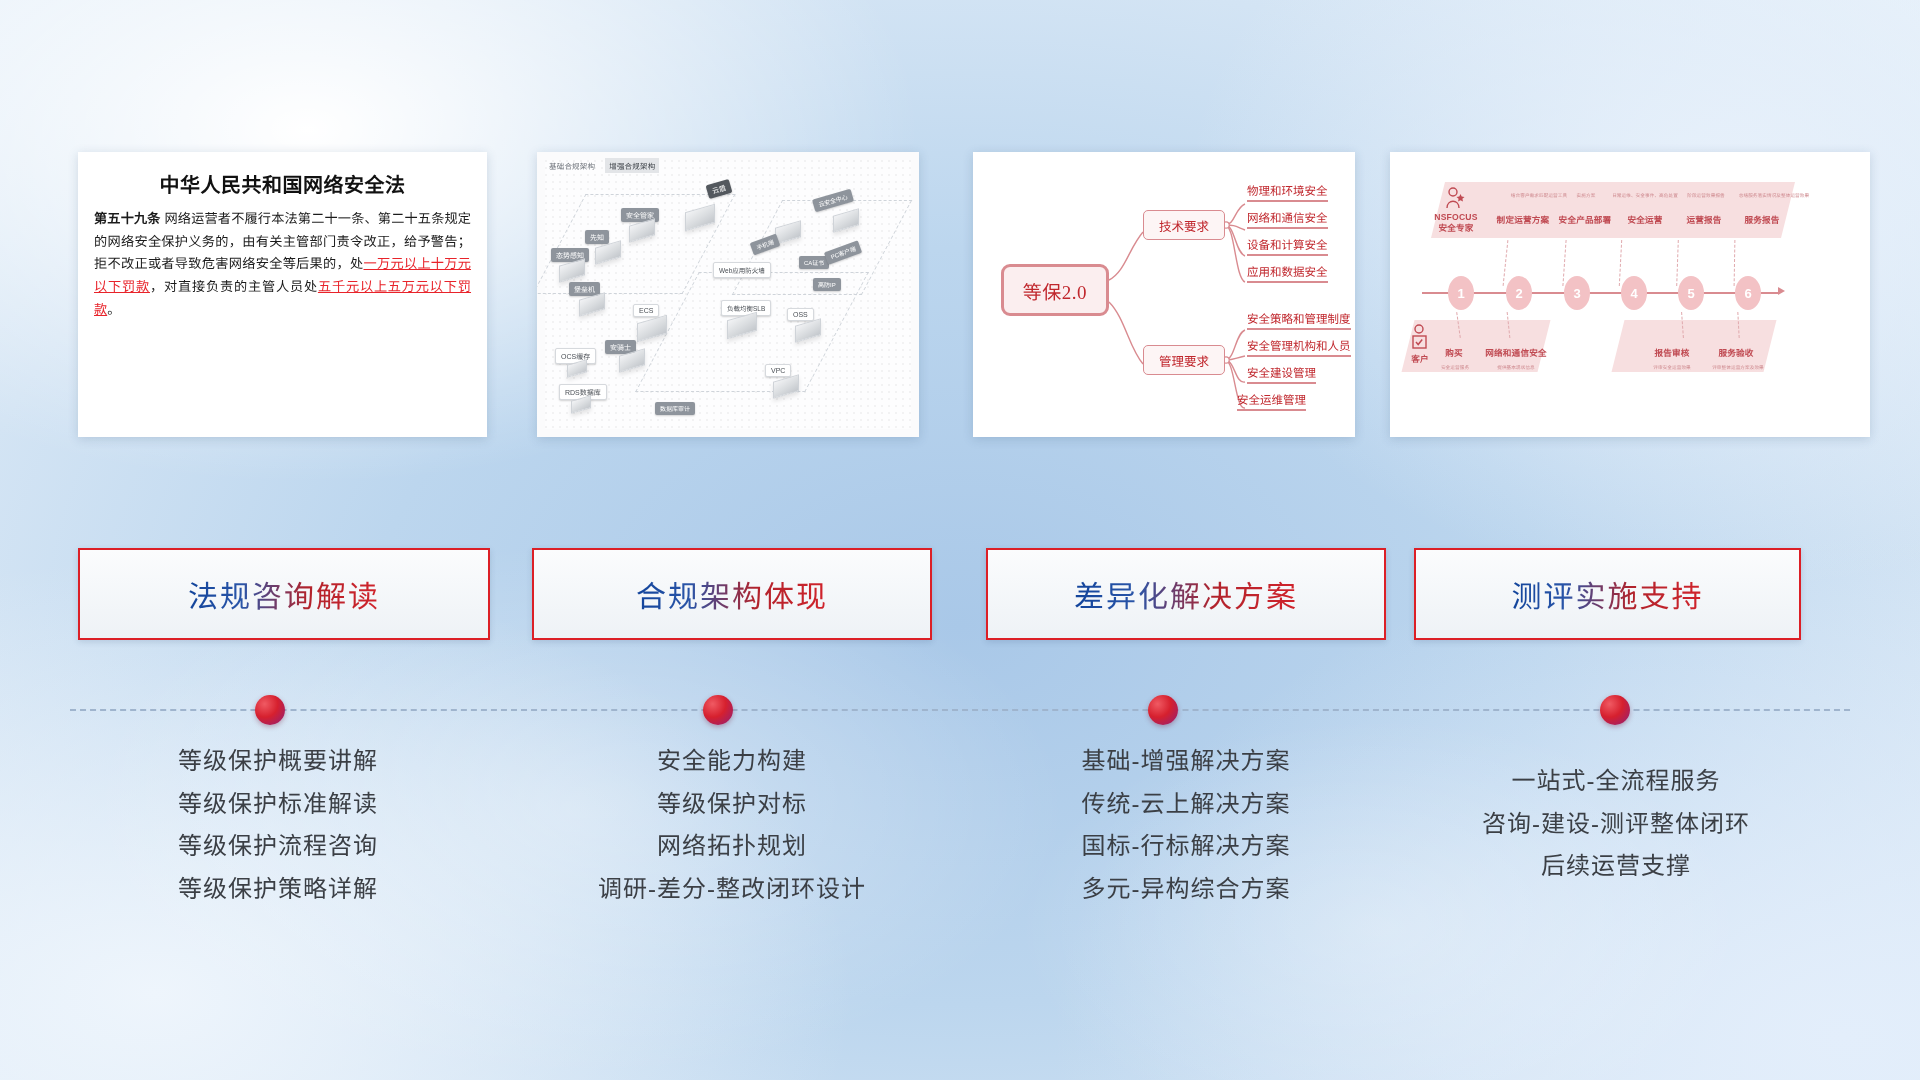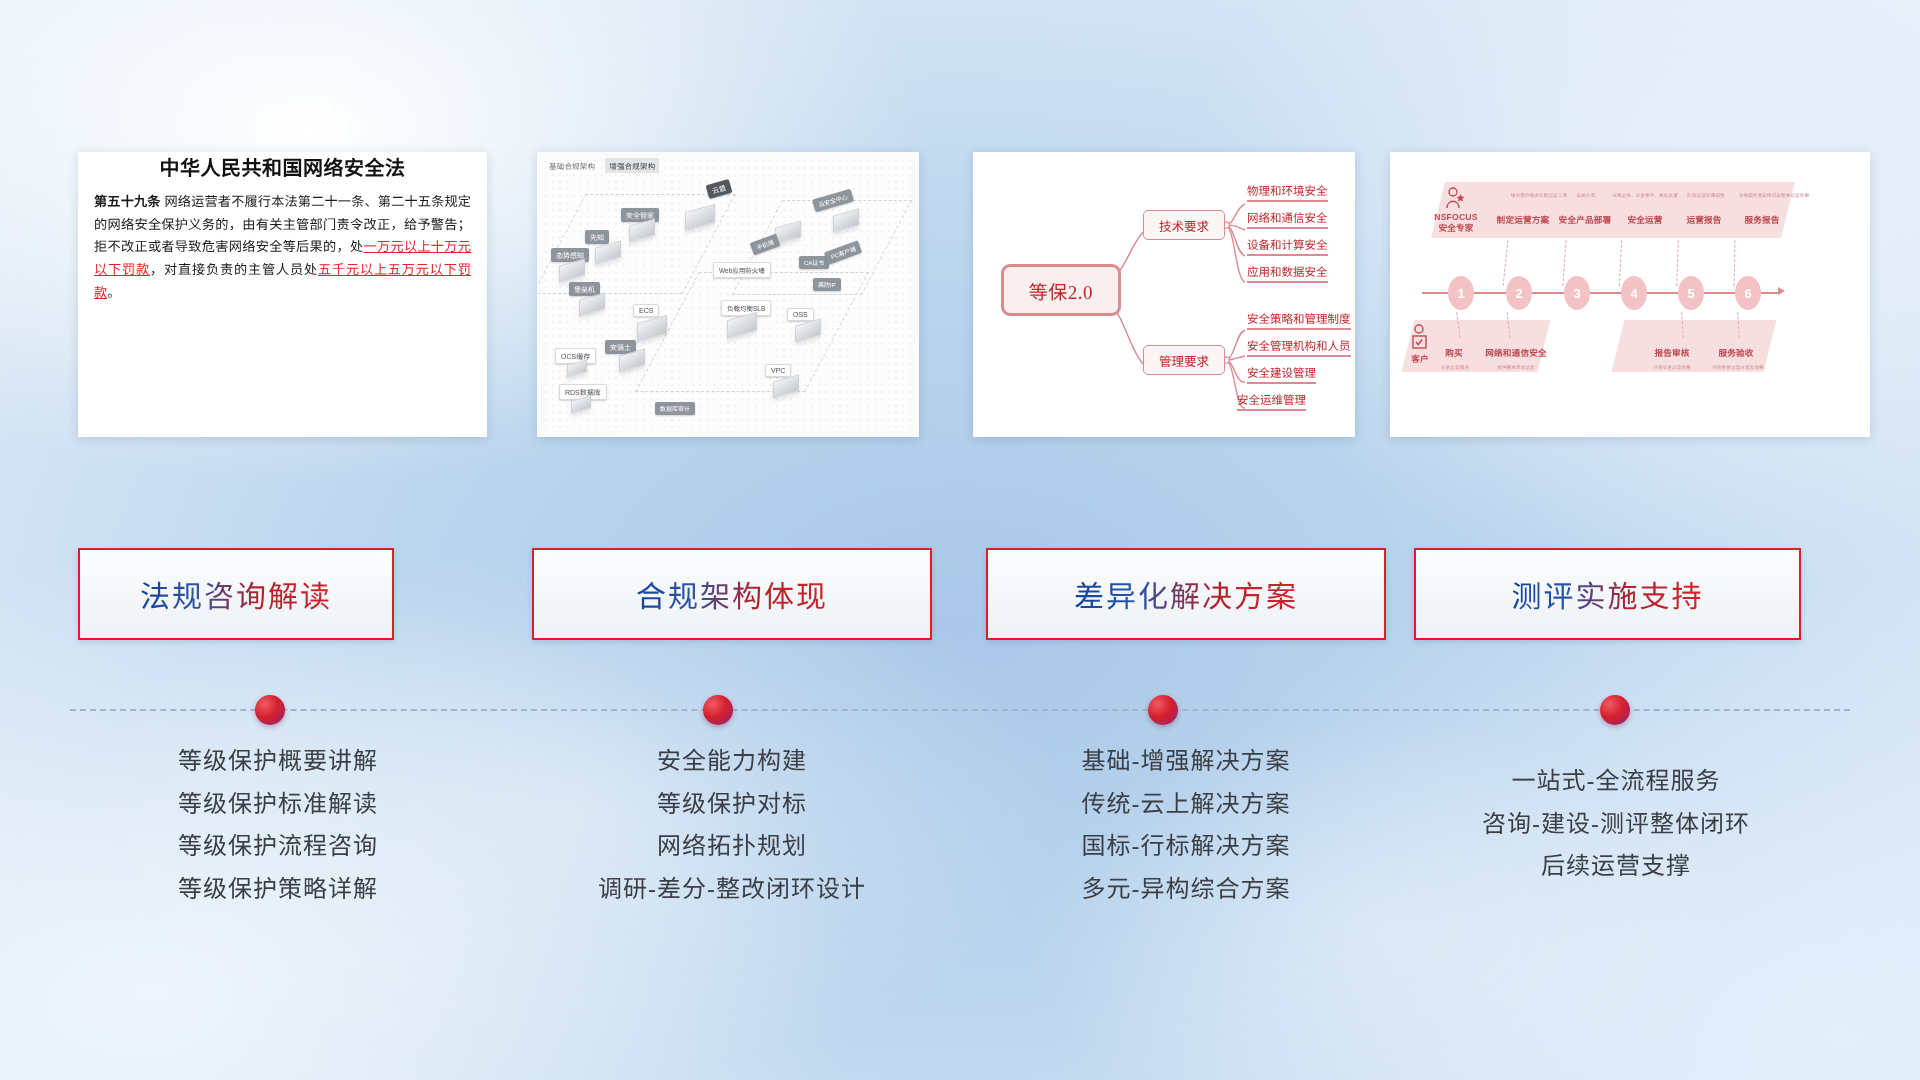--- a/index.html
+++ b/index.html
@@ -42,21 +42,21 @@
     overflow:hidden;
   }
   .card-1 { left:78px;  width:409px; }
   .card-2 { left:537px; width:382px; }
   .card-3 { left:973px; width:382px; }
   .card-4 { left:1390px;width:480px; }
 
   
   .law-title {
     text-align:center; font-weight:bold; font-size:20px; color:#111;
-    letter-spacing:0.5px;
+    margin-top:17px; letter-spacing:0.5px;
   }
   .law-body { padding: 10px 16px 0 16px; }
   .law-p {
     font-size:13.2px; line-height:1.72; color:#1b1b1b; text-align:justify;
     margin-bottom:4px;
   }
   .law-p b { font-weight:bold; }
   .hl-red { color:#e8232a; }
   .hl-red-u { color:#e8232a; text-decoration:underline; text-decoration-color:#e8232a; }
 
@@ -93,21 +93,21 @@
   }
   .cube.sm { width:20px; height:13px; }
   .cube.lg { width:30px; height:19px; }
   .dashpoly {
     position:absolute; border:1px dashed #cfd4da;
   }
 
   
   .mm { position:relative; width:100%; height:100%; background:#fff; }
   .mm-root {
-    position:absolute; left:28px; top:112px; width:120px; height:52px;
+    position:absolute; left:28px; top:112px; width:108px; height:52px;
     border:3px solid #d98b90; border-radius:9px;
     background:#fbeeef;
     display:flex; align-items:center; justify-content:center;
     color:#c0272d; font-size:19px; letter-spacing:.5px;
     font-family:"Liberation Serif","DejaVu Serif",serif;
   }
   .mm-branch {
     position:absolute; width:82px; height:30px;
     border:1.6px solid #d98b90; border-radius:5px; background:#fdf5f5;
     display:flex; align-items:center; justify-content:center;
@@ -172,21 +172,21 @@
     background: linear-gradient(180deg,#fbfcfd 0%, #eef2f6 100%);
     box-shadow: 0 2px 6px rgba(40,70,110,0.16);
     display:flex; align-items:center; justify-content:center;
   }
   .title-box span {
     font-size:30px; font-weight:500; letter-spacing:2px;
     background: linear-gradient(90deg,#12449b 0%, #2a55a8 28%, #b1232c 62%, #d1232b 100%);
     -webkit-background-clip:text; background-clip:text;
     -webkit-text-fill-color:transparent; color:#1e4fa0;
   }
-  .tb-1 { left:78px;  width:316px; }
+  .tb-1 { left:78px;  width:412px; }
   .tb-2 { left:532px; width:400px; }
   .tb-3 { left:986px; width:400px; }
   .tb-4 { left:1414px;width:387px; }
 
   
   .timeline { position:absolute; top:695px; left:0; width:1920px; height:30px; }
   .tl-line {
     position:absolute; top:14px; left:70px; width:1780px; height:0;
     border-top:2px dashed #9fb4cd;
   }

